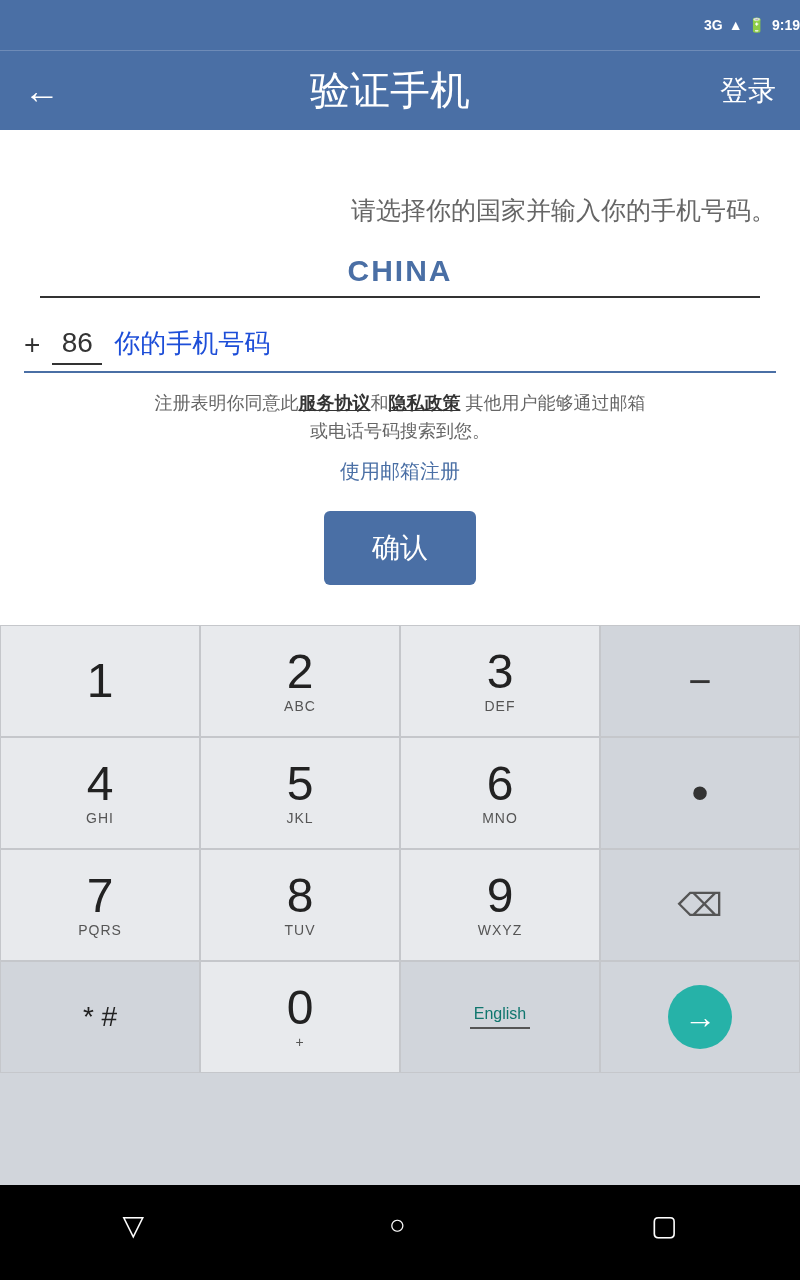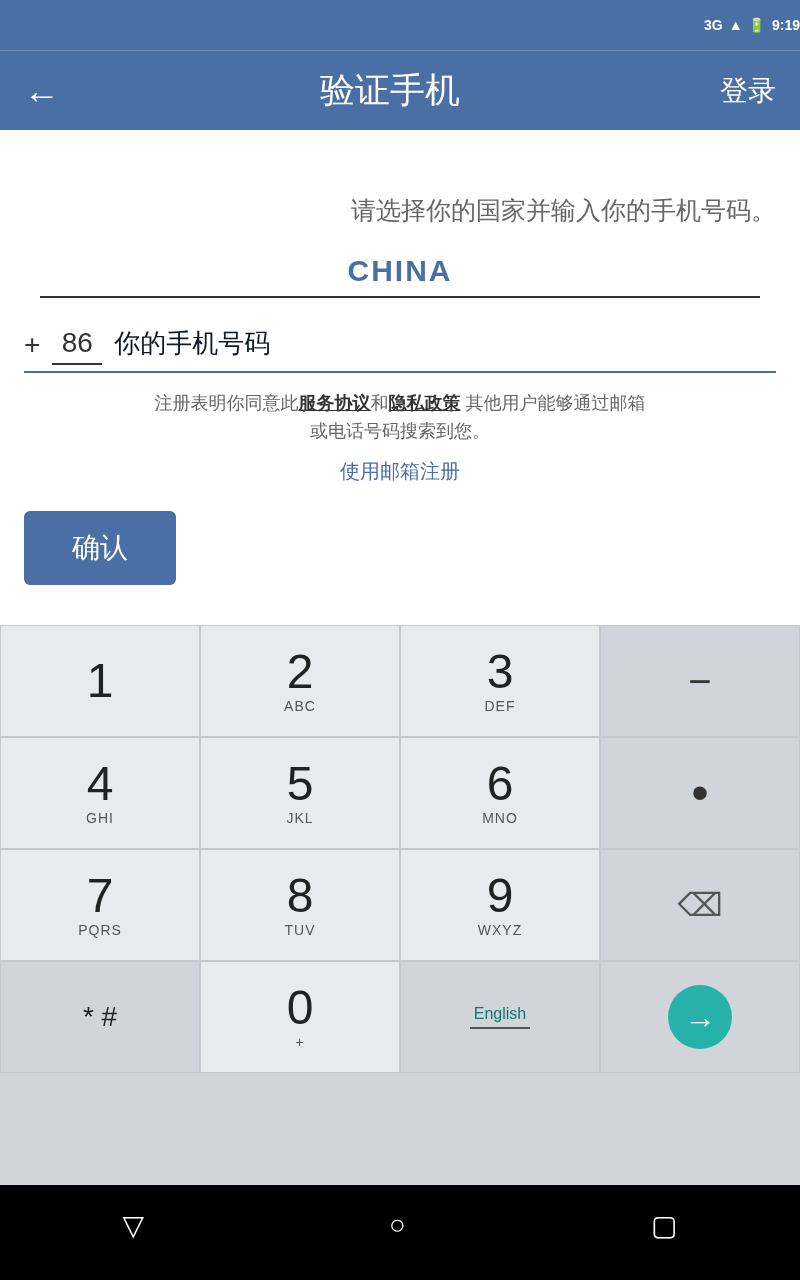--- a/index.html
+++ b/index.html
@@ -35,21 +35,21 @@
       background: #4a6fa5;
       height: 80px;
       display: flex;
       align-items: center;
       justify-content: space-between;
       padding: 0 24px;
       border-top: 1px solid rgba(255,255,255,0.2);
     }
     .top-bar-title {
       color: white;
-      font-size: 35px;
+      font-size: 40px;
       font-weight: 500;
     }
     .top-bar-back {
       color: white;
       font-size: 36px;
       cursor: pointer;
     }
     .top-bar-login {
       color: #ffffff;
       font-size: 28px;
@@ -104,21 +104,21 @@
     .country-code {
       color: #333;
       font-size: 28px;
       font-weight: 500;
       padding-bottom: 4px;
       border-bottom: 2px solid #333;
       min-width: 50px;
       text-align: center;
     }
     .phone-placeholder {
-      color: #0f172a;
+      color: #1d4ed8;
       font-size: 26px;
       flex: 1;
       padding-bottom: 4px;
     }
 
     
     .terms-text {
       font-size: 18px;
       color: #666;
       text-align: center;
@@ -135,21 +135,21 @@
       text-align: center;
       color: #4a6fa5;
       font-size: 20px;
       cursor: pointer;
       margin-bottom: 16px;
     }
 
     
     .confirm-row {
       display: flex;
-      justify-content: flex-start;
+      justify-content: center;
       padding: 10px 0 20px;
     }
     .confirm-btn {
       background: #4a6fa5;
       color: white;
       font-size: 28px;
       padding: 18px 48px;
       border: none;
       border-radius: 6px;
       cursor: pointer;

